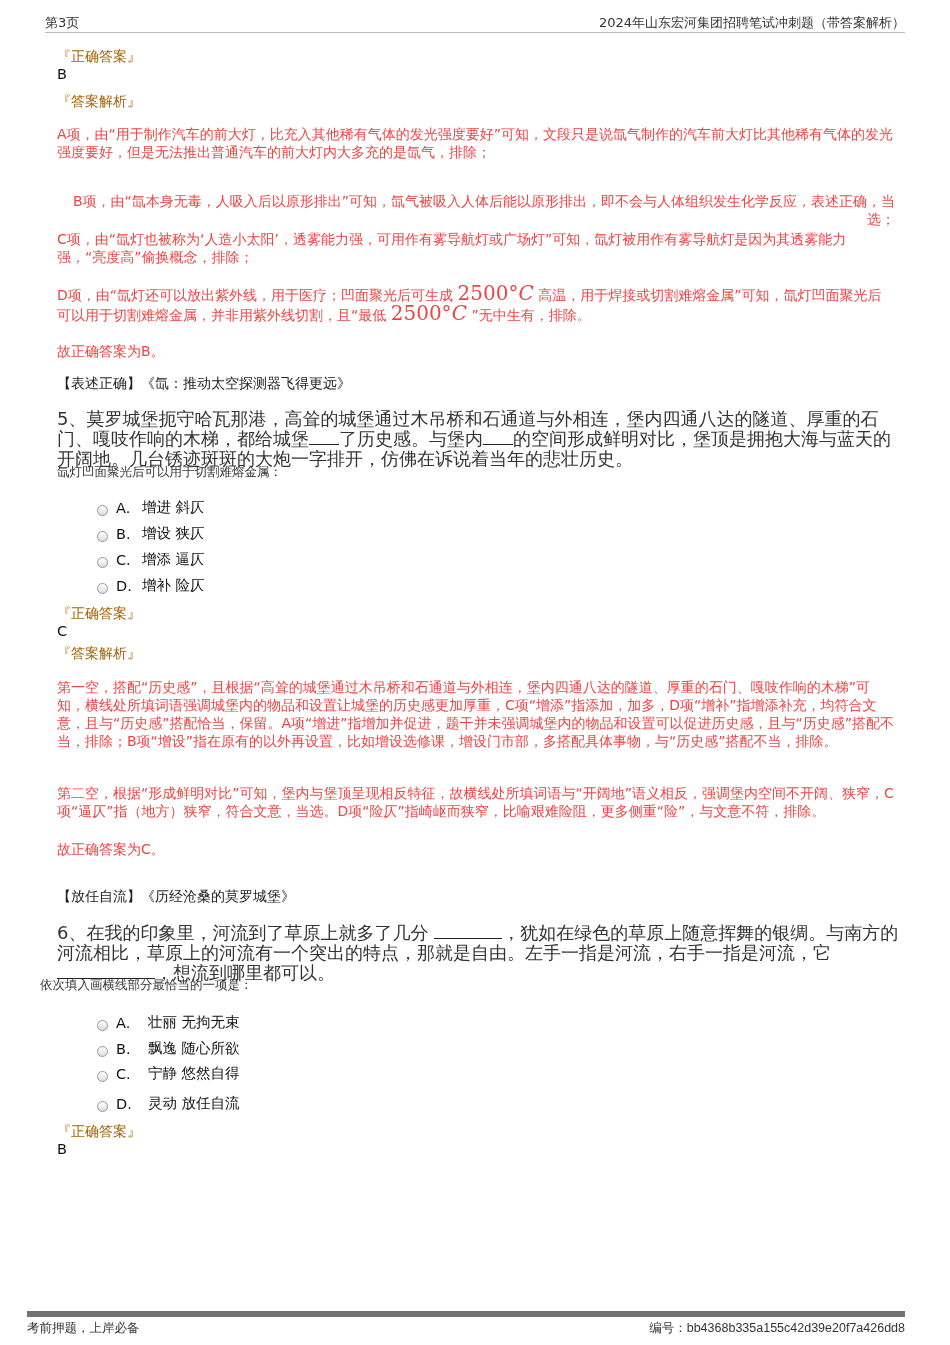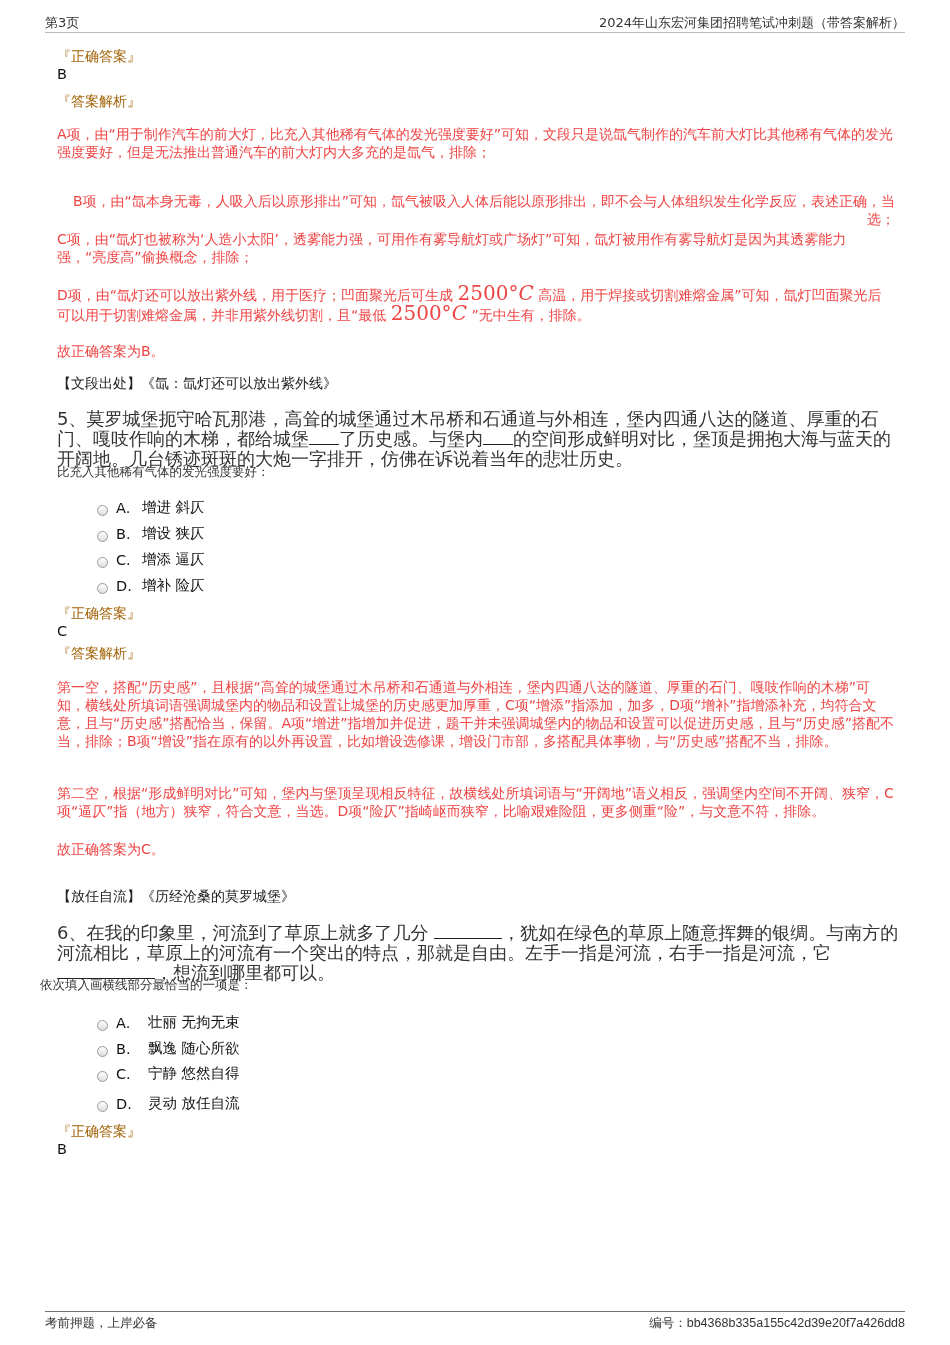--- a/index.html
+++ b/index.html
@@ -2,22 +2,22 @@
 <html><head>
 <meta charset="utf-8">
 <style>
   html, body { margin: 0; padding: 0; background: #ffffff; }
   body { width: 950px; height: 1345px; position: relative; overflow: hidden;
          font-family: "DejaVu Sans", "Liberation Sans", sans-serif; color: #222; }
   .header { position: absolute; left: 45px; right: 45px; top: 12px; height: 20px;
             border-bottom: 1px solid #bbb; font-size: 13px; color: #333; }
   .header .left { position: absolute; left: 0; top: 2px; }
   .header .right { position: absolute; right: 0; top: 2px; }
-  .footer { position: absolute; left: 45px; right: 45px; top: 1311px; height: 22px;
-            border-top: 1px solid #737373; font-size: 12.5px; color: #333; }
+  .footer { position: absolute; left: 27px; right: 45px; top: 1311px; height: 22px;
+            border-top: 6px solid #737373; font-size: 12.5px; color: #333; }
   .footer .left { position: absolute; left: 0; top: 3px; }
   .footer .right { position: absolute; right: 0; top: 3px; }
   .abs { position: absolute; }
   .label { font-size: 14px; color: #a16207; }
   .ans { font-size: 14.5px; color: #111; }
   .para { font-size: 14px; line-height: 18px; color: #ef4444; width: 838px; }
   .q { font-size: 18px; line-height: 20px; color: #333; width: 845px; }
   .small { font-size: 12.5px; color: #333; }
   .src { font-size: 14px; color: #222; }
   .blank { display: inline-block; border-bottom: 1px solid #222; height: 12px; vertical-align: baseline; }
@@ -44,26 +44,26 @@
 <div class="abs para" style="left:57px; top:192px;text-align:right;">B项，由“氙本身无毒，人吸入后以原形排出”可知，氙气被吸入人体后能以原形排出，即不会与人体组织发生化学反应，表述正确，当选；</div>
 <div class="abs para" style="left:57px; top:230px;">C项，由“氙灯也被称为‘人造小太阳’，透雾能力强，可用作有雾导航灯或广场灯”可知，氙灯被用作有雾导航灯是因为其透雾能力强，“亮度高”偷换概念，排除；</div>
 <div class="abs para" style="left:57px; top:284px;">
   <span>D项，由“氙灯还可以放出紫外线，用于医疗；凹面聚光后可生成</span>
   <span class="math"><span>2500°</span><i>C</i></span>
   <span>高温，用于焊接或切割难熔金属”可知，氙灯凹面聚光后可以用于切割难熔金属，并非用紫外线切割，且“最低</span>
   <span class="math"><span>2500°</span><i>C</i></span>
   <span>”无中生有，排除。</span>
 </div>
 <div class="abs para" style="left:57px; top:342px;">故正确答案为B。</div>
-<div class="abs src" style="left:57px; top:375px;">【文段出处】《氙：氙灯还可以放出紫外线》</div>
+<div class="abs src" style="left:57px; top:375px;">【表述正确】《氙：推动太空探测器飞得更远》</div>
 
 <div class="abs q" style="left:57px; top:409px;">
   <span>5、莫罗城堡扼守哈瓦那港，高耸的城堡通过木吊桥和石通道与外相连，堡内四通八达的隧道、厚重的石门、嘎吱作响的木梯，都给城堡</span><span class="blank" style="width:30px;"></span><span>了历史感。与堡内</span><span class="blank" style="width:30px;"></span><span>的空间形成鲜明对比，堡顶是拥抱大海与蓝天的开阔地。几台锈迹斑斑的大炮一字排开，仿佛在诉说着当年的悲壮历史。</span>
 </div>
-<div class="abs small" style="left:57px; top:464px;">比充入其他稀有气体的发光强度要好：</div>
+<div class="abs small" style="left:57px; top:464px;">氙灯凹面聚光后可以用于切割难熔金属：</div>
 
 <div class="abs opt" style="left:97px; top:498px;">
   <span class="radio"></span>
     <span class="optl">A.</span>
     <span>增进 斜仄</span>
 </div>
 <div class="abs opt" style="left:97px; top:524px;">
   <span class="radio"></span>
     <span class="optl">B.</span>
     <span>增设 狭仄</span>

